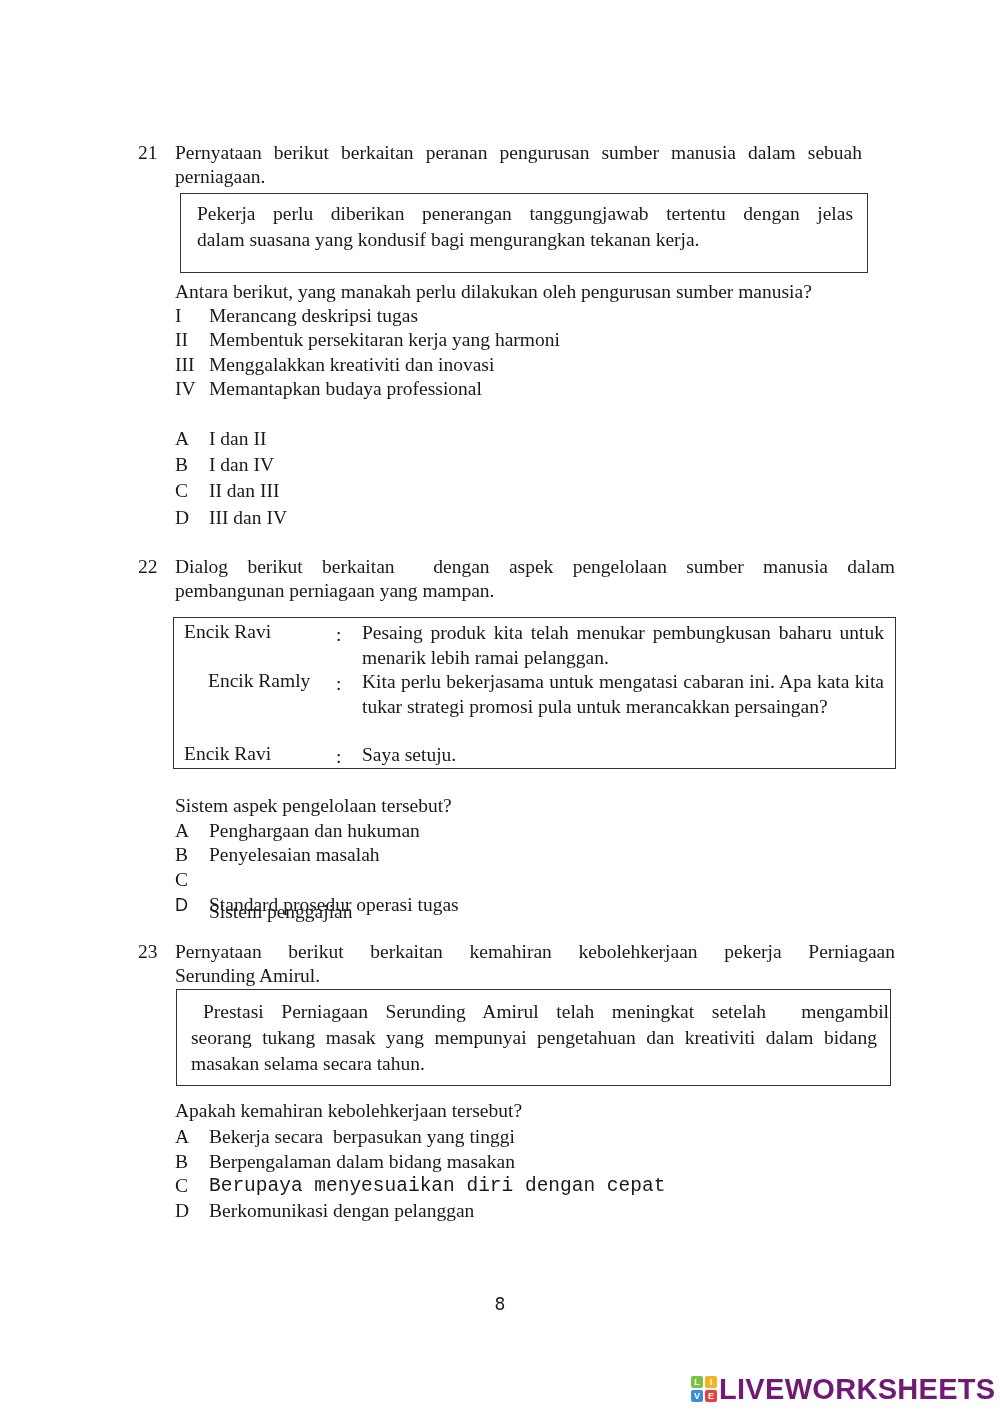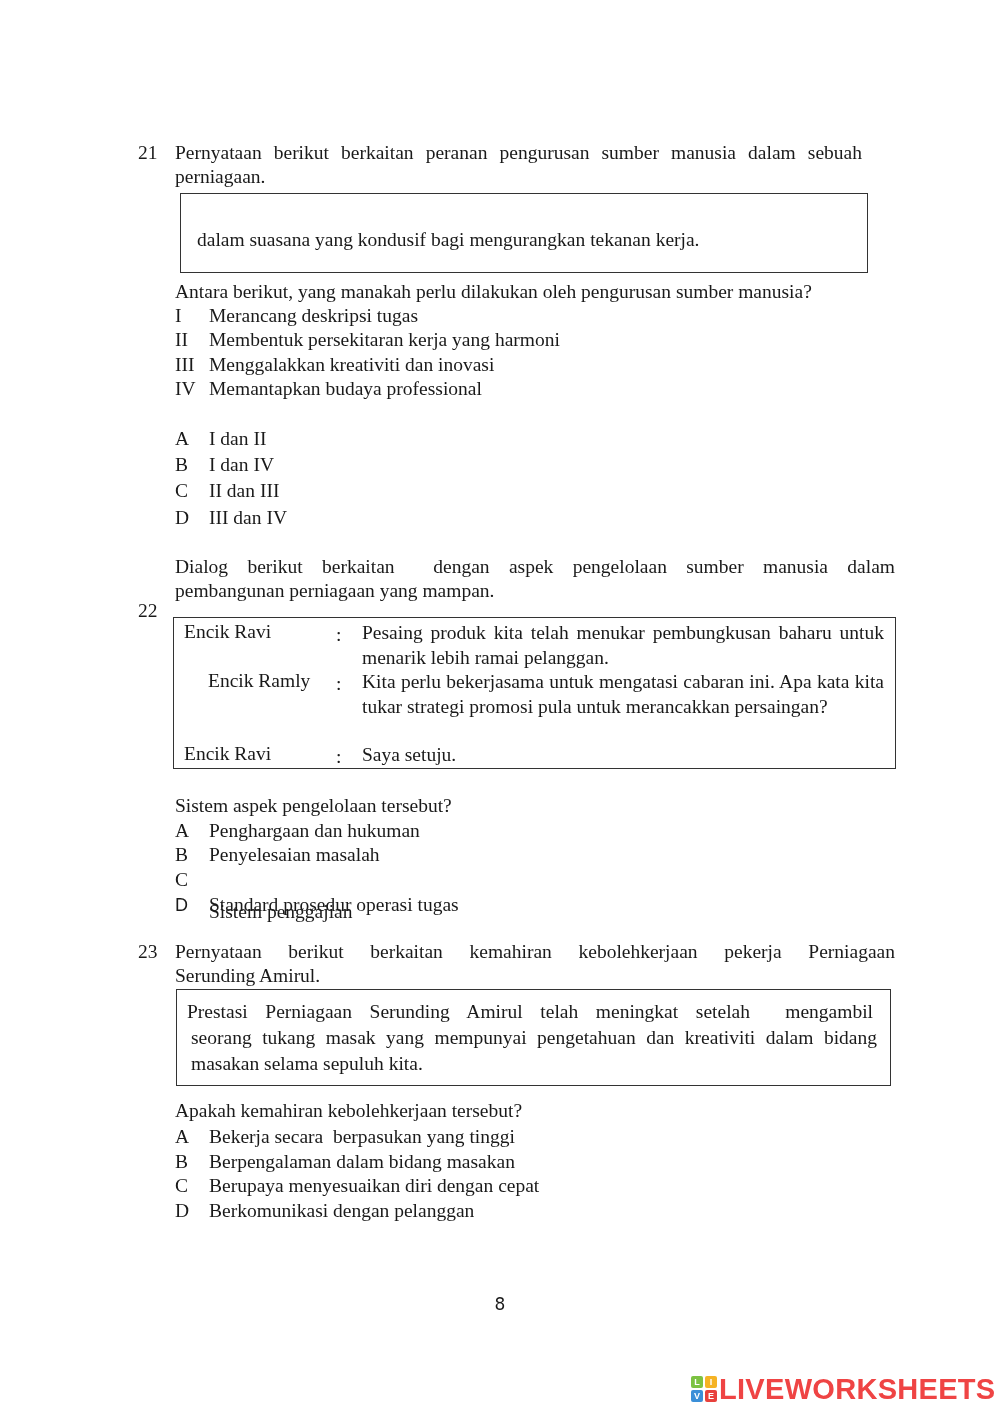--- a/index.html
+++ b/index.html
@@ -42,20 +42,21 @@
 </style>
 </head>
 <body>
 
 <div>
   <div class="line" style="left:138px; top:142px;">21</div>
   <div class="line" style="left:175px; top:142px; width:687px; text-align:justify; text-align-last:justify;">Pernyataan berikut berkaitan peranan pengurusan sumber manusia dalam sebuah</div>
   <div class="line" style="left:175px; top:166px;">perniagaan.</div>
 
   <div class="box" style="left:180px; top:193px; width:688px; height:80px;">
+    <div class="line" style="left:16px; top:9px; width:656px; text-align:justify; text-align-last:justify;">Pekerja perlu diberikan penerangan tanggungjawab tertentu dengan jelas</div>
     <div class="line" style="left:16px; top:35px;">dalam suasana  yang kondusif bagi mengurangkan tekanan kerja.</div>
   </div>
 
   <div class="line" style="left:175px; top:281px;">Antara berikut, yang manakah perlu dilakukan oleh pengurusan sumber manusia?</div>
 
   <div>
     <div>
       <span class="lbl" style="top:305px;">I</span>
       <span class="opt" style="top:305px;">Merancang deskripsi tugas</span>
     </div>
@@ -87,21 +88,21 @@
       <span class="opt" style="top:480px;">II dan III</span>
     </div>
     <div>
       <span class="lbl" style="top:507px;">D</span>
       <span class="opt" style="top:507px;">III dan IV</span>
     </div>
   </div>
 </div>
 
 <div>
-  <div class="line" style="left:138px; top:556px;margin-top:44px;">22</div>
+  <div class="line" style="left:138px; top:556px;">22</div>
   <div class="line" style="left:175px; top:556px; width:720px; text-align:justify; text-align-last:justify; white-space:pre;">Dialog berikut berkaitan  dengan aspek pengelolaan sumber manusia dalam</div>
   <div class="line" style="left:175px; top:580px;">pembangunan perniagaan yang mampan.</div>
 
   <div class="box" style="left:173px; top:617px; width:723px; height:152px;"></div>
 
   <div>
     <span class="dlg-name" style="top:621px;">Encik Ravi</span>
     <span class="dlg-colon" style="top:624px;">:</span>
     <span class="dlg-text" style="top:621px;">Pesaing produk kita telah menukar pembungkusan baharu untuk menarik lebih ramai pelanggan.</span>
   </div>
@@ -137,50 +138,50 @@
     </div>
   </div>
 </div>
 
 <div>
   <div class="line" style="left:138px; top:941px;">23</div>
   <div class="line" style="left:175px; top:941px; width:720px; text-align:justify; text-align-last:justify;">Pernyataan berikut berkaitan kemahiran kebolehkerjaan pekerja Perniagaan</div>
   <div class="line" style="left:175px; top:965px;">Serunding Amirul.</div>
 
   <div class="box" style="left:176px; top:989px; width:715px; height:97px;">
-    <div class="line" style="left:10px; top:11px; width:686px; text-align:justify; text-align-last:justify; white-space:pre;">Prestasi Perniagaan Serunding Amirul telah meningkat setelah  mengambil</div>
+    <div class="line" style="left:26px; top:11px; width:686px; text-align:justify; text-align-last:justify; white-space:pre;">Prestasi Perniagaan Serunding Amirul telah meningkat setelah  mengambil</div>
     <div class="line" style="left:14px; top:37px; width:686px; text-align:justify; text-align-last:justify;">seorang tukang masak yang mempunyai pengetahuan dan kreativiti dalam bidang</div>
-    <div class="line" style="left:14px; top:63px;">masakan selama sepuluh kita.</div>
+    <div class="line" style="left:14px; top:63px;">masakan selama secara tahun.</div>
   </div>
 
   <div class="line" style="left:175px; top:1100px;">Apakah kemahiran kebolehkerjaan tersebut?</div>
 
   <div>
     <div>
       <span class="lbl" style="top:1126px;">A</span>
       <span class="opt" style="top:1126px; white-space:pre;">Bekerja secara  berpasukan yang tinggi</span>
     </div>
     <div>
       <span class="lbl" style="top:1151px;">B</span>
       <span class="opt" style="top:1151px;">Berpengalaman dalam bidang masakan</span>
     </div>
     <div>
       <span class="lbl" style="top:1175px;">C</span>
-      <span class="opt" style="top:1175px;">Berupaya menyesuaikan diri dengan cepat</span>
+      <span class="opt" style="top:1175px;font-family:Liberation Mono, monospace;">Berupaya menyesuaikan diri dengan cepat</span>
     </div>
     <div>
       <span class="lbl" style="top:1200px;">D</span>
       <span class="opt" style="top:1200px;">Berkomunikasi dengan pelanggan</span>
     </div>
   </div>
 </div>
 
 <div class="pagenum">8</div>
 
 <div class="brand">
   <div class="logo-grid">
     <span class="logo-cell" style="background: rgb(124, 194, 66);">L</span>
     <span class="logo-cell" style="background: rgb(245, 179, 36);">I</span>
     <span class="logo-cell" style="background: rgb(59, 143, 216);">V</span>
     <span class="logo-cell" style="background: rgb(232, 65, 60);">E</span>
   </div>
-  <span class="brand-text" style="color: #ef4444;">LIVEWORKSHEETS</span>
+  <span class="brand-text" style="color: #701a75;">LIVEWORKSHEETS</span>
 </div>
 
 </body></html>

